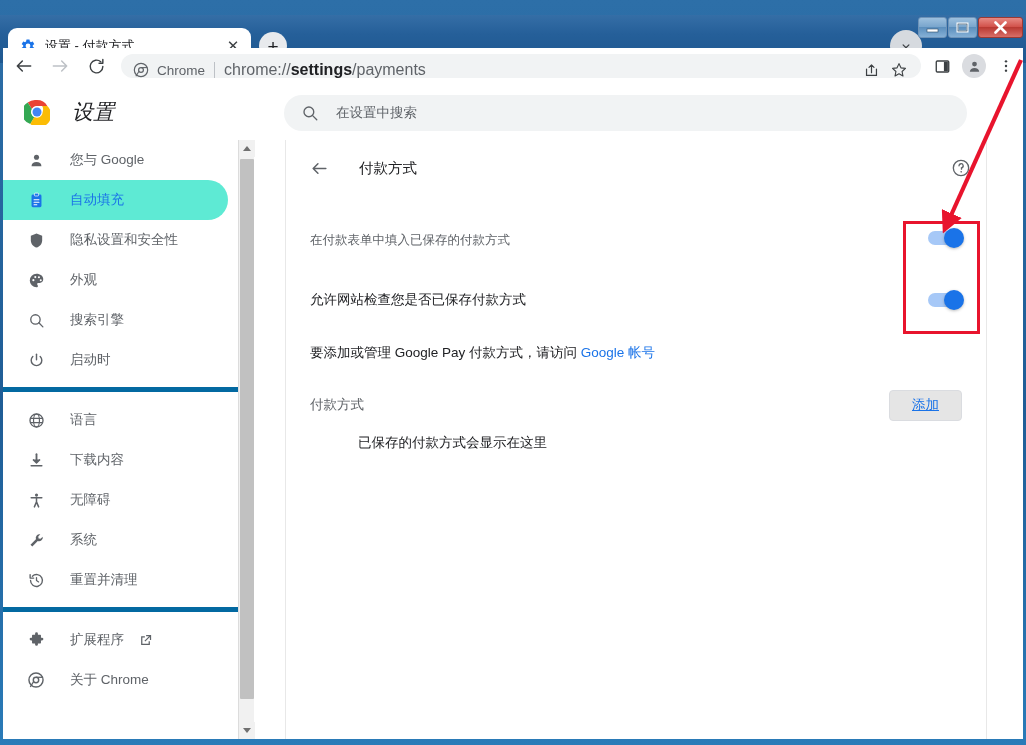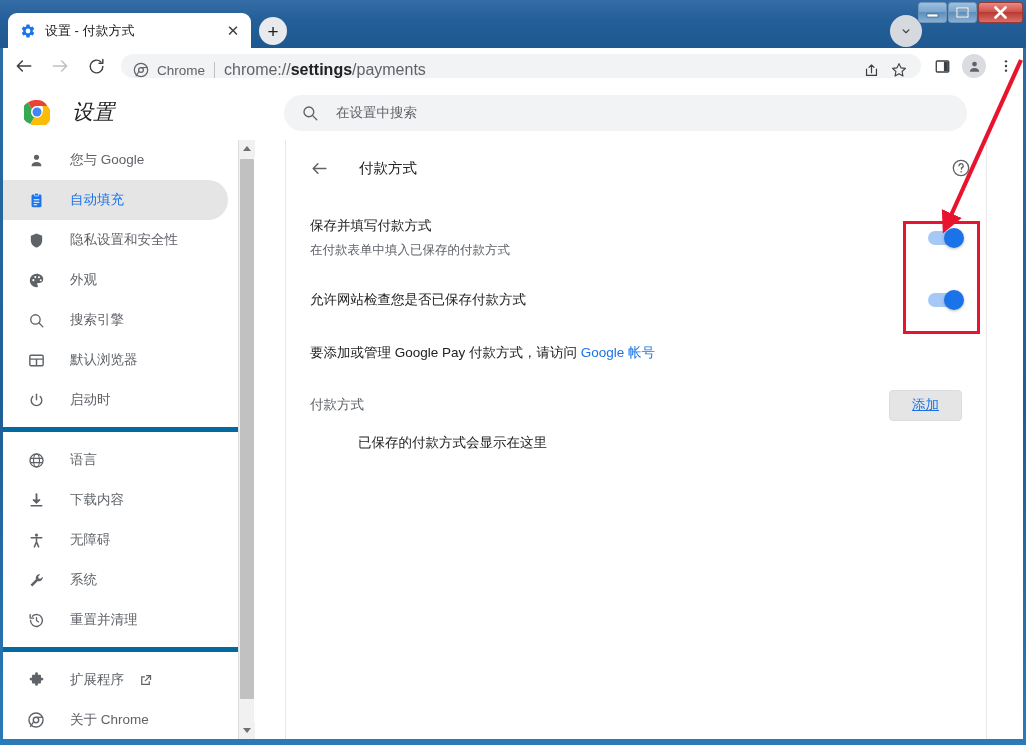--- a/index.html
+++ b/index.html
@@ -13,21 +13,21 @@
   
   #window {
     position: relative;
     width: 1026px; height: 745px;
     background: linear-gradient(180deg, #2d6fa8 0%, #1f5d96 55%, #2a7bb8 100%);
     overflow: hidden;
   }
 
   
   #tabstrip {
-    position: absolute; left: 0; top: 0; width: 1026px; height: 48px;
+    position: absolute; left: 0; top: 15px; width: 1026px; height: 48px;
     background: linear-gradient(180deg,#356ea6 0%, #255f99 40%, #1e5890 100%);
   }
   #tab {
     position: absolute; left: 8px; top: 13px; width: 243px; height: 35px;
     background: #fff;
     border-radius: 9px 9px 0 0;
     display: flex; align-items: center; padding: 0 8px 0 12px;
   }
   #tab .favicon { width: 16px; height: 16px; flex: 0 0 16px; margin-right: 9px; }
   #tab .tabtitle {
@@ -134,21 +134,21 @@
     height: 40px; display: flex; align-items: center;
     padding-left: 23px; border-radius: 0 20px 20px 0; margin-right: 10px;
     color: #5f6368;
   }
   .nav-item .nicon {
     width: 20px; height: 20px; flex: 0 0 20px;
     display: flex; align-items: center; justify-content: center;
   }
   .nav-item .nlabel { margin-left: 24px; font-size: 13.5px; white-space: nowrap; }
   .nav-item .ext-icon { margin-left: 14px; width: 15px; height: 15px; }
-  .nav-item.selected { background: #e5e5e5; color: #1a73e8; text-align: right; }
+  .nav-item.selected { background: #5eead4; color: #1a73e8; text-align: right; }
 
   
   #sb-scroll {
     position: absolute; left: 235px; top: 56px; width: 16px; height: 599px;
     background: #f1f1f1; border-left: 1px solid #dcdcdc;
   }
   #sb-up, #sb-down {
     position: absolute; left: 0; width: 16px; height: 17px;
     background: #f1f1f1; display: flex; align-items: center; justify-content: center;
   }
@@ -399,29 +399,20 @@
         <div class="nav-item">
           <span class="nicon">
             <svg width="17" height="17" viewBox="0 0 24 24">
                 <circle cx="10.5" cy="10.5" r="6.6" fill="none" stroke="#5f6368" stroke-width="1.9"></circle>
                 <path d="M15.3 15.3 21 21" stroke="#5f6368" stroke-width="1.9" stroke-linecap="round"></path>
               </svg>
           </span>
           <span class="nlabel">搜索引擎</span>
         </div>
 
-        <div class="nav-item">
-          <span class="nicon">
-            <svg width="17" height="17" viewBox="0 0 24 24">
-                <rect x="2.6" y="4.6" width="18.8" height="14.8" rx="1.6" fill="none" stroke="#5f6368" stroke-width="2"></rect>
-                <path d="M2.6 10h18.8M12 10v9.4" stroke="#5f6368" stroke-width="2"></path>
-              </svg>
-          </span>
-          <span class="nlabel">默认浏览器</span>
-        </div>
 
         <div class="nav-item">
           <span class="nicon">
             <svg width="17" height="17" viewBox="0 0 24 24">
                 <path d="M12 3v8" stroke="#5f6368" stroke-width="2" stroke-linecap="round"></path>
                 <path d="M6.8 6.3a7.5 7.5 0 1 0 10.4 0" fill="none" stroke="#5f6368" stroke-width="2" stroke-linecap="round"></path>
               </svg>
           </span>
           <span class="nlabel">启动时</span>
         </div>
@@ -531,21 +522,20 @@
             <svg width="20" height="20" viewBox="0 0 24 24">
                 <circle cx="12" cy="12" r="9.2" fill="none" stroke="#5f6368" stroke-width="1.6"></circle>
                 <path d="M9.6 9.3a2.5 2.5 0 1 1 3 2.5v1.6" fill="none" stroke="#5f6368" stroke-width="1.6" stroke-linecap="round"></path>
                 <circle cx="12.2" cy="16.6" r="1" fill="#5f6368"></circle>
               </svg>
           </span>
         </div>
 
         <div class="setting-row" style="margin-top:18px">
           <div class="texts">
-            <div class="primary">保存并填写付款方式</div>
             <div class="secondary">在付款表单中填入已保存的付款方式</div>
           </div>
           <div class="toggle">
             <span class="knob"></span>
           </div>
         </div>
 
         <div class="setting-row" style="margin-top:14px">
           <div class="texts">
             <div class="primary">允许网站检查您是否已保存付款方式</div>

